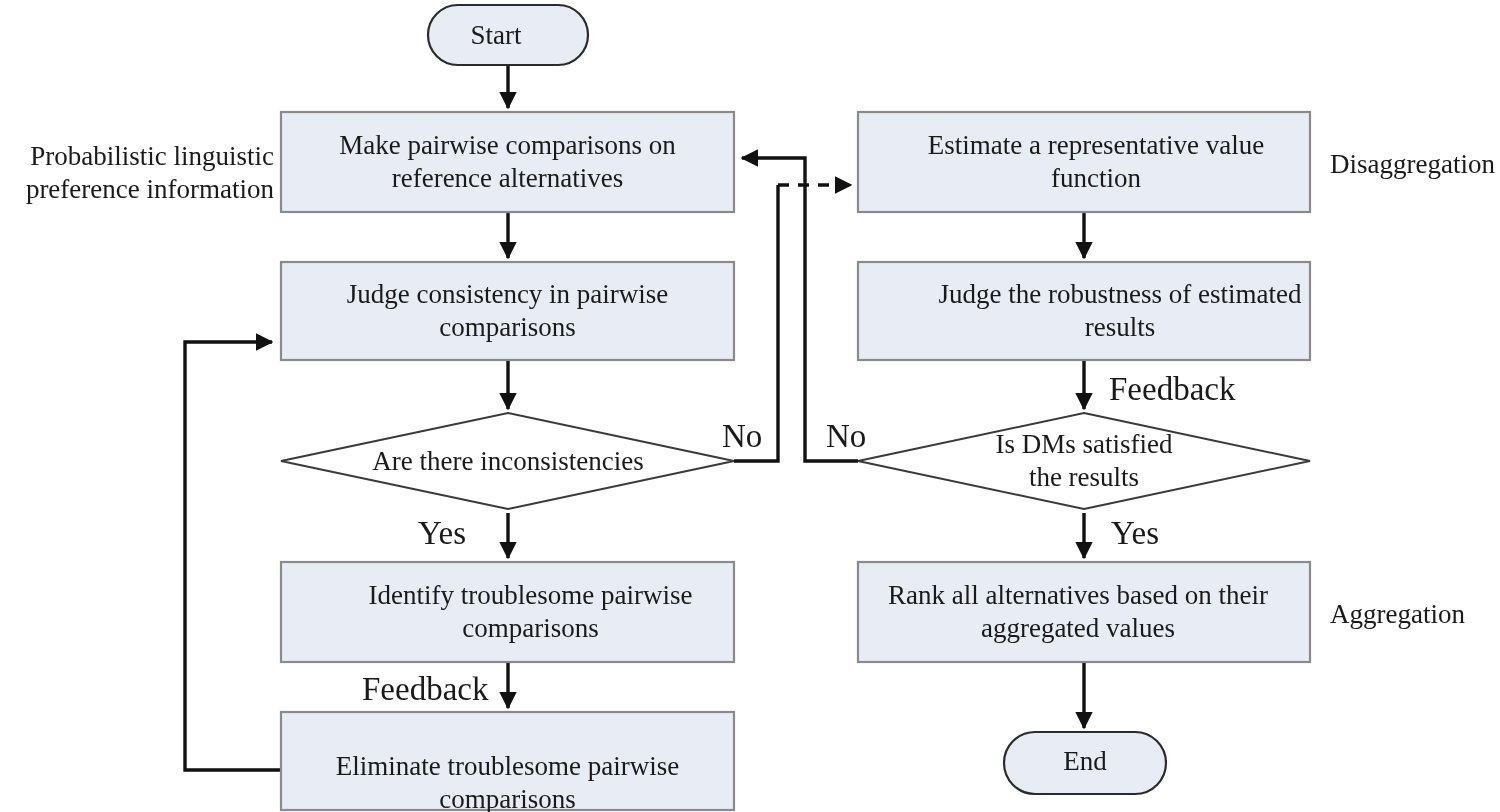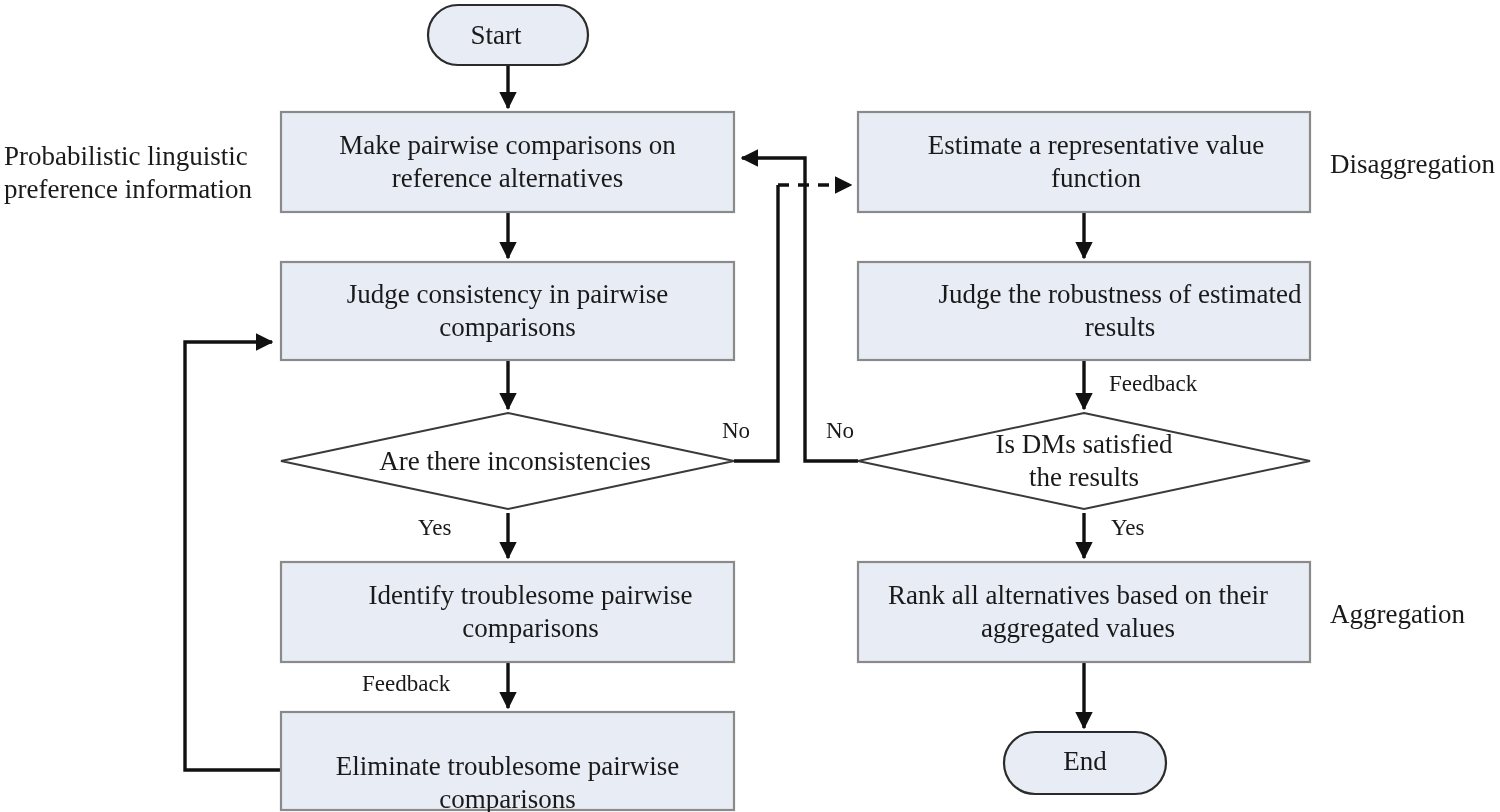--- a/index.html
+++ b/index.html
@@ -31,21 +31,21 @@
     justify-content: center;
     text-align: center;
     color: #1a1a1a;
     font-size: 27px;
     line-height: 1.22;
     pointer-events: none;
   }
   .edge-label {
     position: absolute;
     color: #1a1a1a;
-    font-size: 23px;
+    font-size: 33px;
     white-space: nowrap;
   }
   .side-label {
     position: absolute;
     color: #1a1a1a;
     font-size: 27px;
     line-height: 1.22;
   }
 </style>
 </head>
@@ -122,21 +122,21 @@
     </span>
   </div>
 
   <div class="node-text" style="left:281px; top:262px; width:453px; height:98px;">
     <span>
       <span>Judge consistency in pairwise</span><br>
       <span>comparisons</span>
     </span>
   </div>
 
-  <div class="node-text" style="left:317px; top:433px; width:396px; height:56px;">
+  <div class="node-text" style="left:310px; top:433px; width:396px; height:56px;">
     <span>Are there inconsistencies</span>
   </div>
 
   <div class="node-text" style="left:281px; top:562px; width:453px; height:100px;padding-left:23px;">
     <span>
       <span>Identify troublesome pairwise</span><br>
       <span>comparisons</span>
     </span>
   </div>
 
@@ -196,21 +196,21 @@
   </div>
 
   <div class="edge-label" style="left:362px; top:671px;">
     <span>Feedback</span>
   </div>
 
   <div class="edge-label" style="left:1109px; top:371px;">
     <span>Feedback</span>
   </div>
 
-  <div class="side-label" style="left:4px; top:140px; width:270px; text-align:left;">
+  <div class="side-label" style="left:4px; top:140px; width:270px; text-align:right;">
     <span>Probabilistic linguistic</span><br>
     <span>preference information</span>
   </div>
 
   <div class="side-label" style="left:1330px; top:148px;">
     <span>Disaggregation</span>
   </div>
 
   <div class="side-label" style="left:1330px; top:598px;">
     <span>Aggregation</span>

